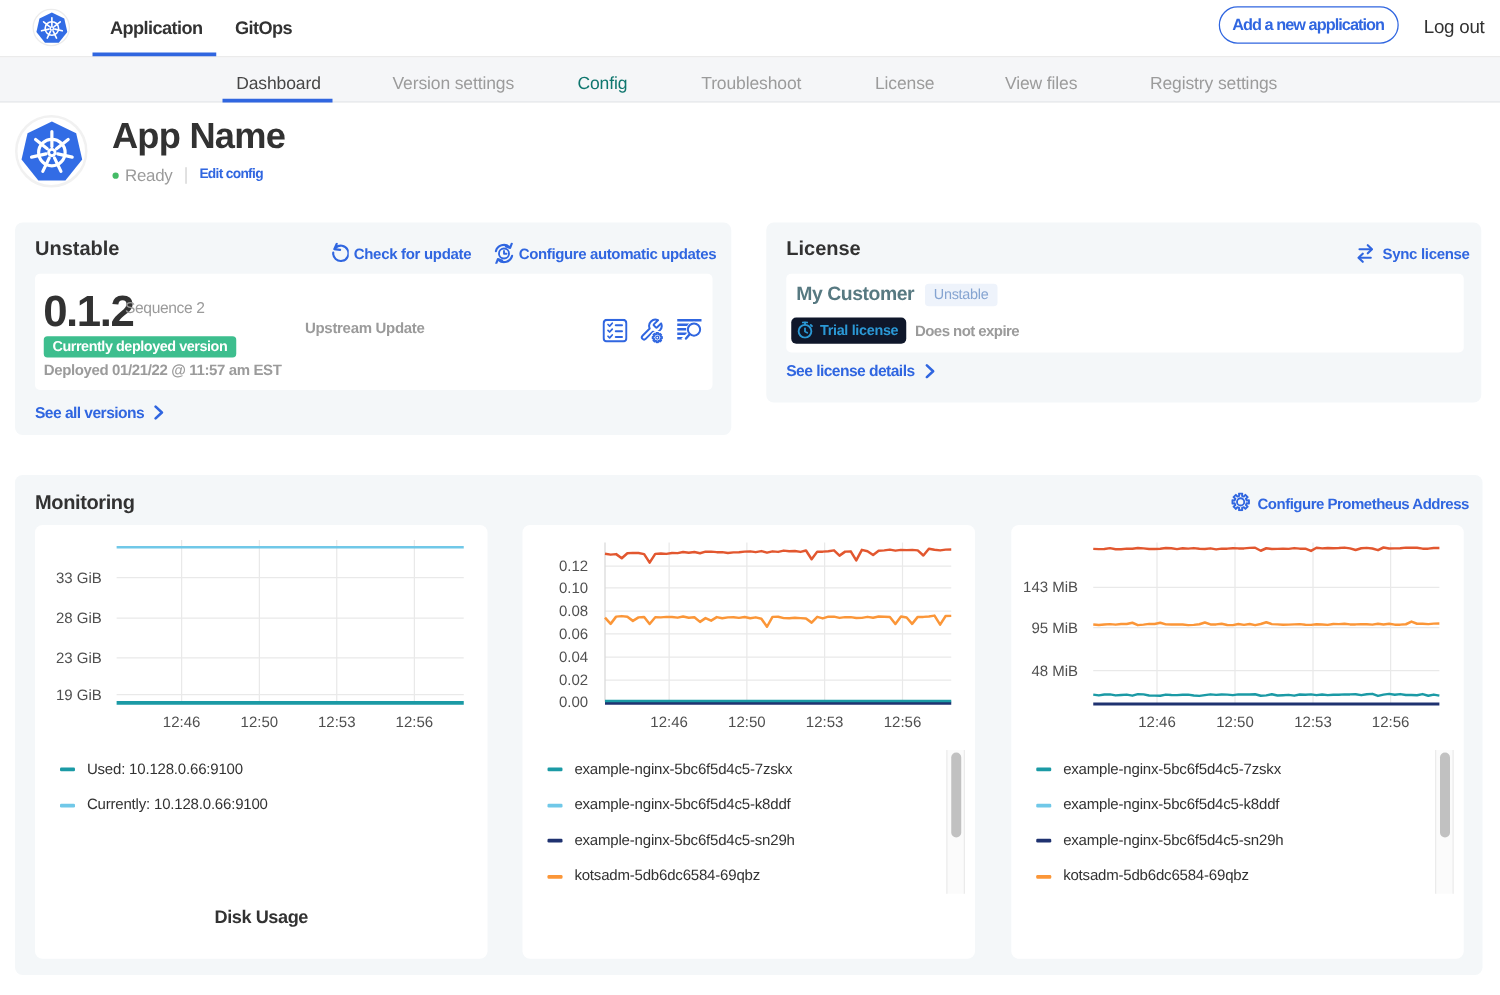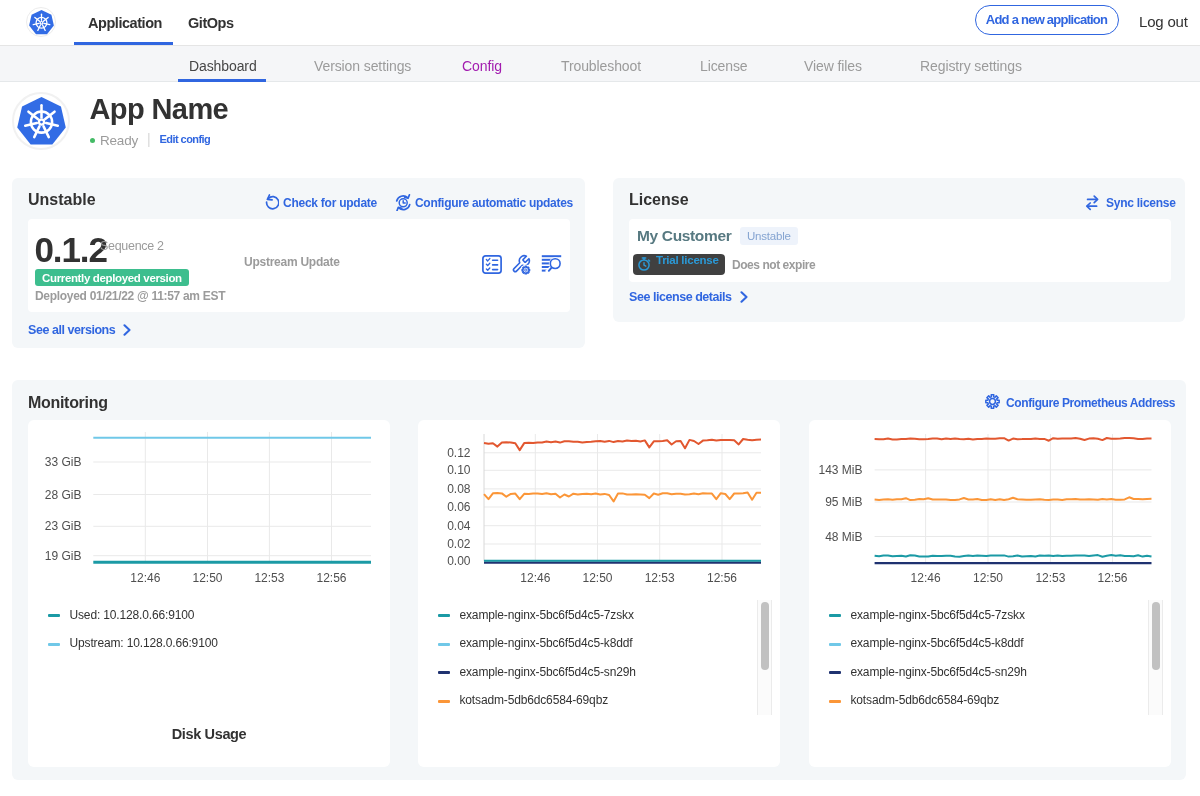--- a/index.html
+++ b/index.html
@@ -19,21 +19,21 @@
 <div class="abs b" style="left:88px;top:14.5px;font-size:14.5px;color:#323232;letter-spacing:-0.45px">Application</div>
 <div class="abs b" style="left:188px;top:14.5px;font-size:14.5px;color:#323232;letter-spacing:-0.45px">GitOps</div>
 <div class="abs" style="left:74px;top:42px;width:99px;height:3px;background:#3066e0"></div>
 <div class="abs" style="left:974.5px;top:4.5px;width:144px;height:30.5px;border:1.5px solid #3066e0;border-radius:16px;display:flex;align-items:center;justify-content:center">
     <span class="b blue" style="font-size:13px;letter-spacing:-0.75px">Add a new application</span>
   </div>
 <div class="abs" style="left:1139px;top:13px;font-size:15px;color:#323232;letter-spacing:-0.2px">Log out</div>
 <div class="abs" style="left:0;top:46px;width:1200px;height:36px;background:#f5f6f8;border-bottom:1px solid #e5e8ea"></div>
 <div class="abs" style="left:189px;top:58px;font-size:14px;color:#464646;letter-spacing:-0.1px">Dashboard</div>
 <div class="abs" style="left:314px;top:58px;font-size:14px;color:#9b9b9b;letter-spacing:-0.1px">Version settings</div>
-<div class="abs" style="left:462px;top:58px;font-size:14px;color:#a21caf;letter-spacing:-0.1px">Config</div>
+<div class="abs" style="left:462px;top:58px;font-size:14px;color:#0f766e;letter-spacing:-0.1px">Config</div>
 <div class="abs" style="left:561px;top:58px;font-size:14px;color:#9b9b9b;letter-spacing:-0.1px">Troubleshoot</div>
 <div class="abs" style="left:700px;top:58px;font-size:14px;color:#9b9b9b;letter-spacing:-0.1px">License</div>
 <div class="abs" style="left:804px;top:58px;font-size:14px;color:#9b9b9b;letter-spacing:-0.1px">View files</div>
 <div class="abs" style="left:920px;top:58px;font-size:14px;color:#9b9b9b;letter-spacing:-0.1px">Registry settings</div>
 <div class="abs" style="left:178px;top:79px;width:88px;height:3px;background:#3066e0"></div>
 <div class="abs" style="left:12px;top:92px;width:58px;height:58px;border-radius:50%;border:2px solid #f1f1f1;background:#fff;display:flex;align-items:center;justify-content:center">
     <svg width="53" height="53" viewBox="0 0 100 100">
       <polygon points="50.0,4.0 86.7,21.7 95.8,61.5 70.4,93.3 29.6,93.3 4.2,61.5 13.3,21.7" fill="#326ce5"></polygon>
       <circle cx="50.0" cy="51.0" r="20" fill="none" stroke="#fff" stroke-width="4.8"></circle>
       <line x1="50.0" y1="42.0" x2="50.0" y2="19.5" stroke="#fff" stroke-width="4.8" stroke-linecap="round"></line>
@@ -114,21 +114,21 @@
     <path d="M9.2 2.2 L12.6 5.4 L9.2 8.6" fill="none" stroke="#3066e0" stroke-width="1.7" stroke-linecap="round" stroke-linejoin="round"></path>
     <line x1="3.4" y1="12.2" x2="11.6" y2="12.2" stroke="#3066e0" stroke-width="1.7" stroke-linecap="round"></line>
     <path d="M5.2 9.0 L1.8 12.2 L5.2 15.4" fill="none" stroke="#3066e0" stroke-width="1.7" stroke-linecap="round" stroke-linejoin="round"></path>
   </svg>
 <div class="abs b blue" style="left:1106px;top:195.5px;font-size:12px;letter-spacing:-0.25px">Sync license</div>
 <div class="abs" style="left:629px;top:219px;width:542px;height:63px;background:#fff;border-radius:4px"></div>
 <div class="abs b" style="left:637px;top:227px;font-size:15.5px;color:#577981;letter-spacing:-0.35px">My Customer</div>
 <div class="abs" style="left:740px;top:227px;height:18px;background:#eef3fb;border-radius:3px;display:flex;align-items:center;padding:0 7px">
     <span style="font-size:11.5px;color:#85a4d1;letter-spacing:-0.2px">Unstable</span>
   </div>
-<div class="abs" style="left:633px;top:254px;height:21px;background:#404040;border-radius:4px;display:flex;padding:0 6.5px 0 23px">
+<div class="abs" style="left:633px;top:254px;height:21px;background:#0f172a;border-radius:4px;display:flex;align-items:center;padding:0 6.5px 0 23px">
     <span style="font-size:11.5px;font-weight:bold;color:#2b99d6;letter-spacing:-0.25px">Trial license</span>
   </div>
 <svg style="position:absolute;left:637px;top:257px" width="14" height="14" viewBox="0 0 14 14">
     <circle cx="7" cy="8" r="5.1" fill="none" stroke="#2b99d6" stroke-width="1.5"></circle>
     <line x1="7" y1="0.9" x2="7" y2="2.6" stroke="#2b99d6" stroke-width="1.5" stroke-linecap="round"></line>
     <line x1="5.3" y1="0.9" x2="8.7" y2="0.9" stroke="#2b99d6" stroke-width="1.5" stroke-linecap="round"></line>
     <line x1="11.6" y1="2.9" x2="12.6" y2="3.9" stroke="#2b99d6" stroke-width="1.4" stroke-linecap="round"></line>
     <path d="M7 5.6 L7 8.2 L8.8 9.2" fill="none" stroke="#2b99d6" stroke-width="1.4" stroke-linecap="round" stroke-linejoin="round"></path>
   </svg>
 <div class="abs b" style="left:732px;top:258px;font-size:12px;color:#9b9b9b;letter-spacing:-0.45px">Does not expire</div>
@@ -159,21 +159,21 @@
       <text x="53.5" y="106.3" font-size="12" fill="#4f4f4f" text-anchor="end" dominant-baseline="central">23 GiB</text>
       <text x="53.5" y="135.7" font-size="12" fill="#4f4f4f" text-anchor="end" dominant-baseline="central">19 GiB</text>
       <text x="117.3" y="157.5" font-size="12" fill="#4f4f4f" text-anchor="middle" dominant-baseline="central">12:46</text>
       <text x="179.5" y="157.5" font-size="12" fill="#4f4f4f" text-anchor="middle" dominant-baseline="central">12:50</text>
       <text x="241.4" y="157.5" font-size="12" fill="#4f4f4f" text-anchor="middle" dominant-baseline="central">12:53</text>
       <text x="303.5" y="157.5" font-size="12" fill="#4f4f4f" text-anchor="middle" dominant-baseline="central">12:56</text>
     </svg>
     <div style="position:absolute;left:20px;top:194.0px;width:12px;height:3px;background:#1b9aa5;border-radius:1px"></div>
     <div style="position:absolute;left:41.5px;top:187.5px;font-size:12px;color:#323232;letter-spacing:-0.15px">Used: 10.128.0.66:9100</div>
     <div style="position:absolute;left:20px;top:222.6px;width:12px;height:3px;background:#70c8e8;border-radius:1px"></div>
-    <div style="position:absolute;left:41.5px;top:216.1px;font-size:12px;color:#323232;letter-spacing:-0.15px">Upstream: 10.128.0.66:9100</div>
+    <div style="position:absolute;left:41.5px;top:216.1px;font-size:12px;color:#323232;letter-spacing:-0.15px">Currently: 10.128.0.66:9100</div>
     <div class="abs b" style="left:0;top:306px;width:362px;text-align:center;font-size:14.5px;color:#323232;letter-spacing:-0.35px">Disk Usage</div>
   </div>
 <div class="abs" style="left:418px;top:420px;width:362px;height:347px;background:#fff;border-radius:6px">
     <svg width="362" height="170" style="position:absolute;left:0;top:0">
       <line x1="66.0" y1="32.8" x2="343.0" y2="32.8" stroke="#e9e9e9" stroke-width="1"></line>
       <line x1="66.0" y1="50.3" x2="343.0" y2="50.3" stroke="#e9e9e9" stroke-width="1"></line>
       <line x1="66.0" y1="68.9" x2="343.0" y2="68.9" stroke="#e9e9e9" stroke-width="1"></line>
       <line x1="66.0" y1="87.0" x2="343.0" y2="87.0" stroke="#e9e9e9" stroke-width="1"></line>
       <line x1="66.0" y1="105.7" x2="343.0" y2="105.7" stroke="#e9e9e9" stroke-width="1"></line>
       <line x1="66.0" y1="124.0" x2="343.0" y2="124.0" stroke="#e9e9e9" stroke-width="1"></line>

